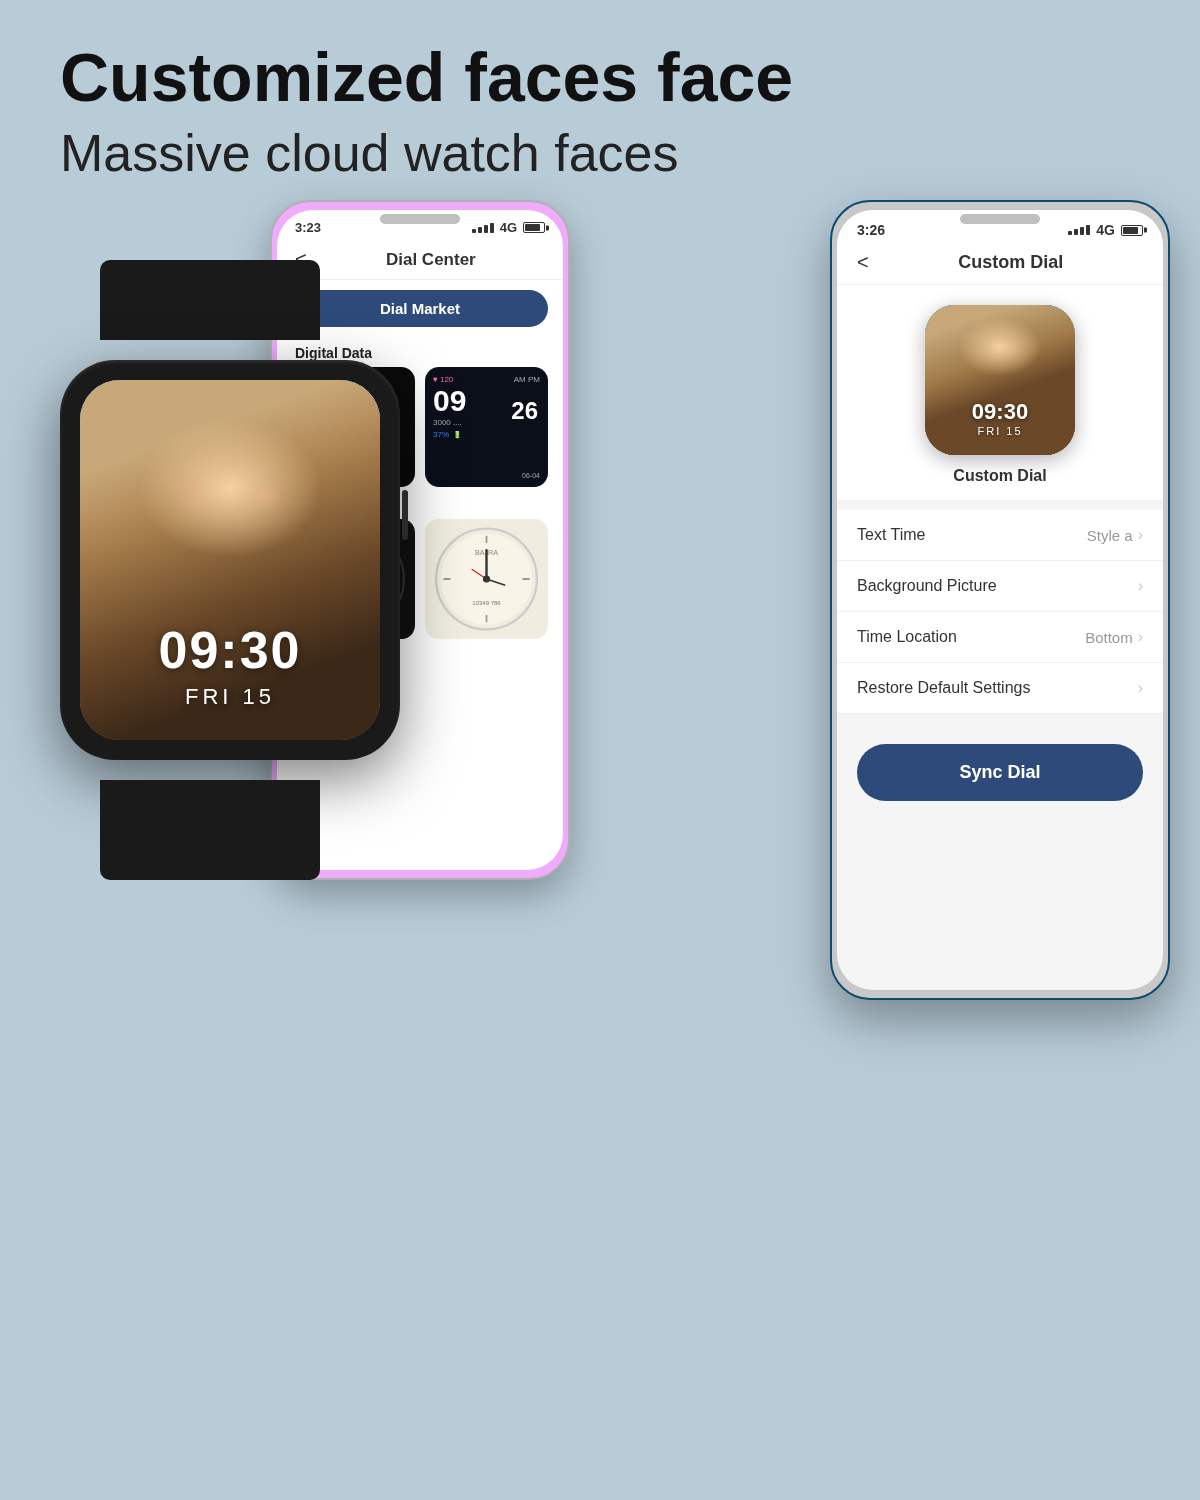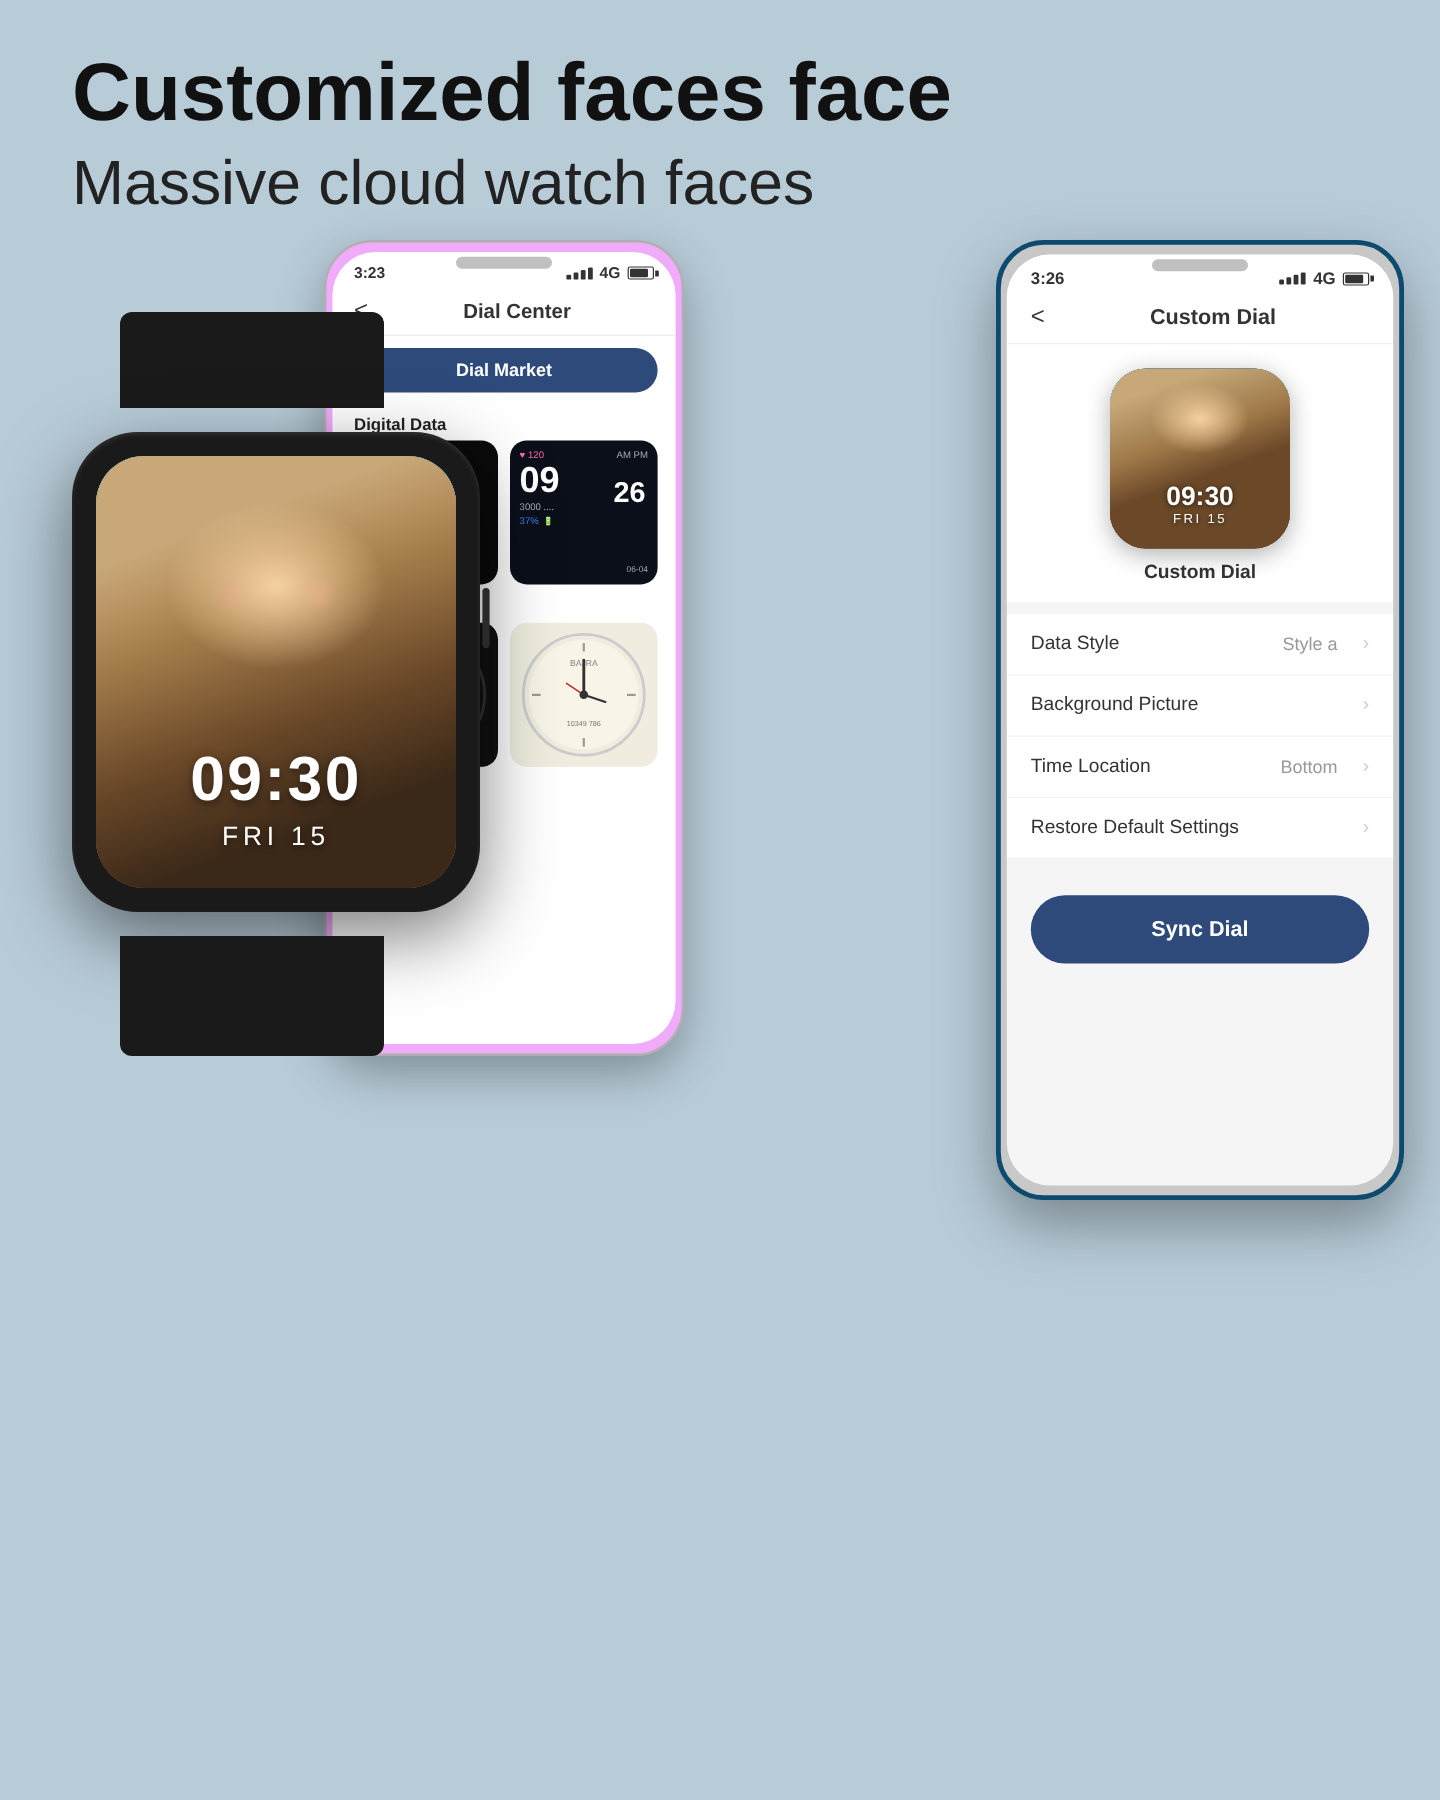--- a/index.html
+++ b/index.html
@@ -351,21 +351,21 @@
     }
 
     .phone2-body {
       width: 100%;
       height: 100%;
       background: #c8c8c8;
       border-radius: 40px;
       box-shadow: 0 20px 50px rgba(0,0,0,0.35);
       overflow: hidden;
       position: relative;
-      border: 4px solid #0c4a6e;
+      border: 2px solid #0c4a6e;
     }
 
     .phone2-screen {
       position: absolute;
       top: 8px;
       left: 5px;
       right: 5px;
       bottom: 8px;
       background: #f5f5f5;
       border-radius: 36px;
@@ -477,21 +477,21 @@
 
     .settings-item-label {
       flex: 1;
       font-size: 16px;
       color: #333;
     }
 
     .settings-item-value {
       font-size: 15px;
       color: #999;
-      margin-right: 21px;
+      margin-right: 5px;
     }
 
     .chevron-right {
       font-size: 16px;
       color: #ccc;
     }
 
     .sync-btn-area {
       padding: 30px 20px 20px;
       background: #f5f5f5;
@@ -718,21 +718,21 @@
                 <div class="wpt-time">09:30</div>
                 <div class="wpt-date">FRI  15</div>
               </div>
             </div>
           </div>
           <div class="custom-dial-label">Custom Dial</div>
         </div>
 
         <div class="settings-list">
           <div class="settings-item">
-            <span class="settings-item-label">Data Style</span>
+            <span class="settings-item-label">Text Time</span>
             <span class="settings-item-value">Style a</span>
             <span class="chevron-right">›</span>
           </div>
           <div class="settings-item">
             <span class="settings-item-label">Background Picture</span>
             <span class="chevron-right">›</span>
           </div>
           <div class="settings-item">
             <span class="settings-item-label">Time Location</span>
             <span class="settings-item-value">Bottom</span>

